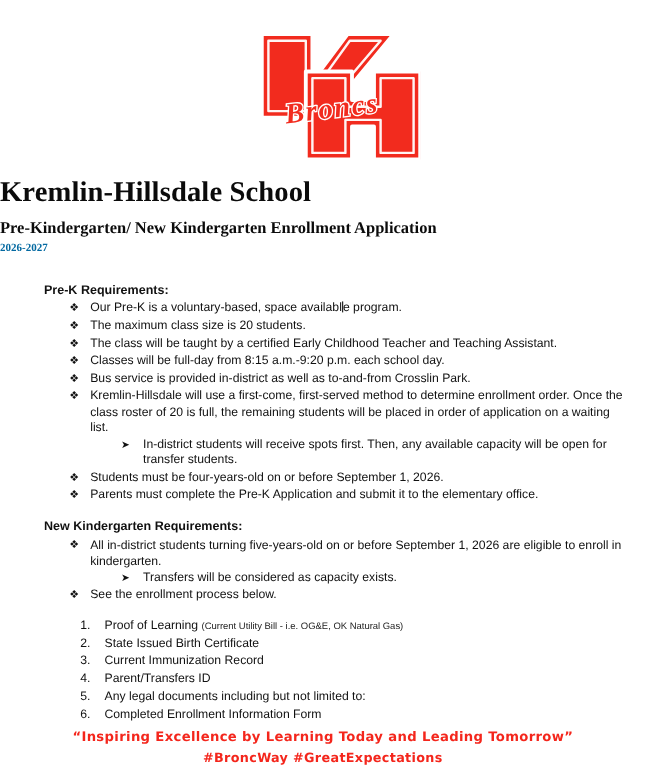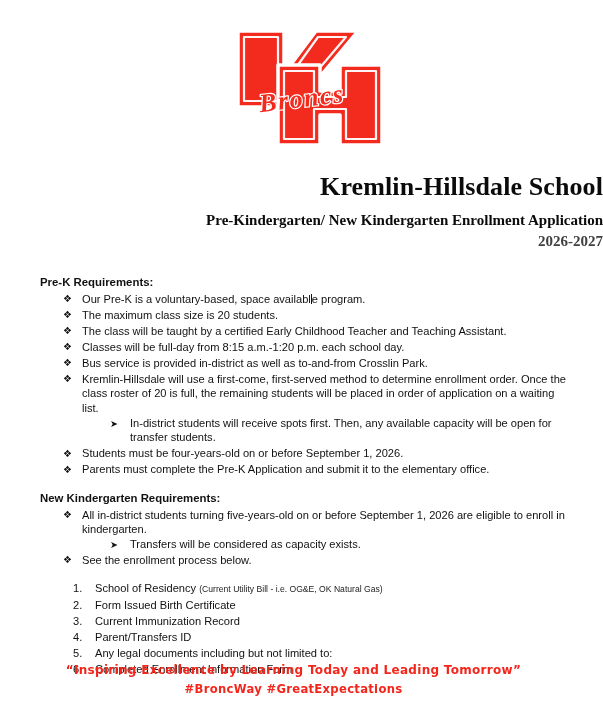--- a/index.html
+++ b/index.html
@@ -28,22 +28,22 @@
   }
   .logo {
     position: relative;
     width: 160px;
     height: 150px;
   }
   .logo svg { display: block; }
 
   
   .title-block {
-    text-align: right;
-    margin-top: 12px;
+    text-align: left;
+    margin-top: 0;
   }
   .doc-title {
     font-family: "Liberation Serif", serif;
     font-weight: bold;
     font-size: 26px;
     line-height: 1.15;
     letter-spacing: 0.1px;
     color: #0b0b0b;
     margin: 0;
   }
@@ -51,23 +51,23 @@
     font-family: "Liberation Serif", serif;
     font-weight: bold;
     font-size: 15px;
     line-height: 1.35;
     color: #0b0b0b;
     margin: 8px 0 0 0;
   }
   .doc-years {
     font-family: "Liberation Serif", serif;
     font-weight: bold;
-    font-size: 15px;
+    font-size: 10px;
     line-height: 1.35;
-    color: #404040;
+    color: #0369a1;
     margin: 1px 0 0 0;
   }
 
   
   .content {
     padding: 0 36px 0 40px;
     box-sizing: border-box;
     margin-top: 23px;
   }
   .section-heading {
@@ -231,21 +231,21 @@
     <li>
       <span class="bullet-glyph">❖</span>
       <span>The maximum class size is 20 students.</span>
     </li>
     <li>
       <span class="bullet-glyph">❖</span>
       <span>The class will be taught by a certified Early Childhood Teacher and Teaching Assistant.</span>
     </li>
     <li>
       <span class="bullet-glyph">❖</span>
-      <span>Classes will be full-day from 8:15 a.m.-1:20 p.m. each school day.</span>
+      <span>Classes will be full-day from 8:15 a.m.-9:20 p.m. each school day.</span>
     </li>
     <li>
       <span class="bullet-glyph">❖</span>
       <span>Bus service is provided in-district as well as to-and-from Crosslin Park.</span>
     </li>
     <li>
       <span class="bullet-glyph">❖</span>
       <span>Kremlin-Hillsdale will use a first-come, first-served method to determine enrollment order. Once the class roster of 20 is full, the remaining students will be placed in order of application on a waiting list.</span>
       <ul class="sub">
         <li>
@@ -281,25 +281,25 @@
     <li>
       <span class="bullet-glyph">❖</span>
       <span>See the enrollment process below.</span>
     </li>
   </ul>
 
   <div class="gap-md"></div>
 
   <ol class="numbered">
     <li>
-      <span>School of Residency</span>
+      <span>Proof of Learning</span>
       <span class="small-note">(Current Utility Bill - i.e. OG&amp;E, OK Natural Gas)</span>
     </li>
     <li>
-      <span>Form Issued Birth Certificate</span>
+      <span>State Issued Birth Certificate</span>
     </li>
     <li>
       <span>Current Immunization Record</span>
     </li>
     <li>
       <span>Parent/Transfers ID</span>
     </li>
     <li>
       <span>Any legal documents including but not limited to:</span>
     </li>

